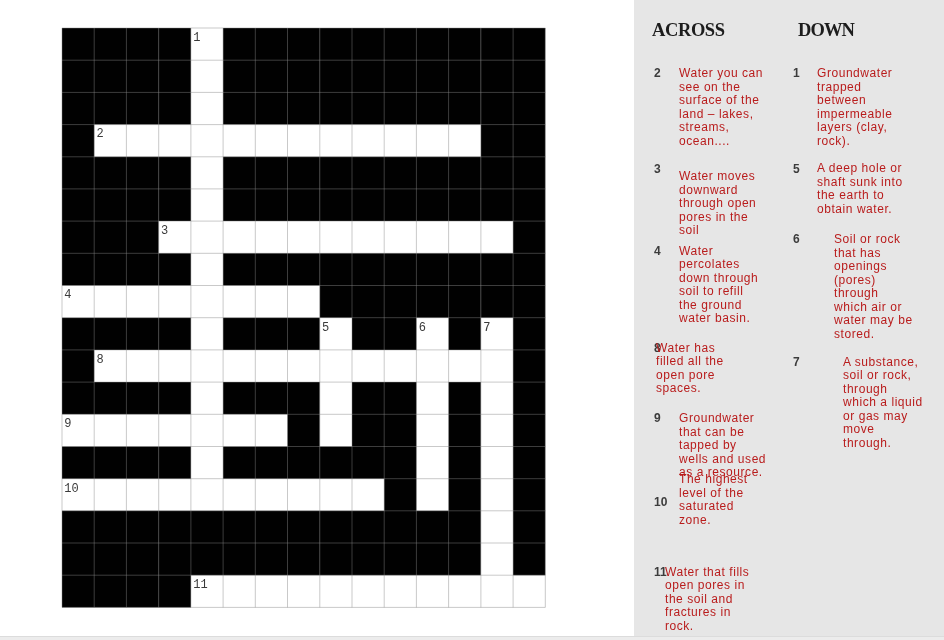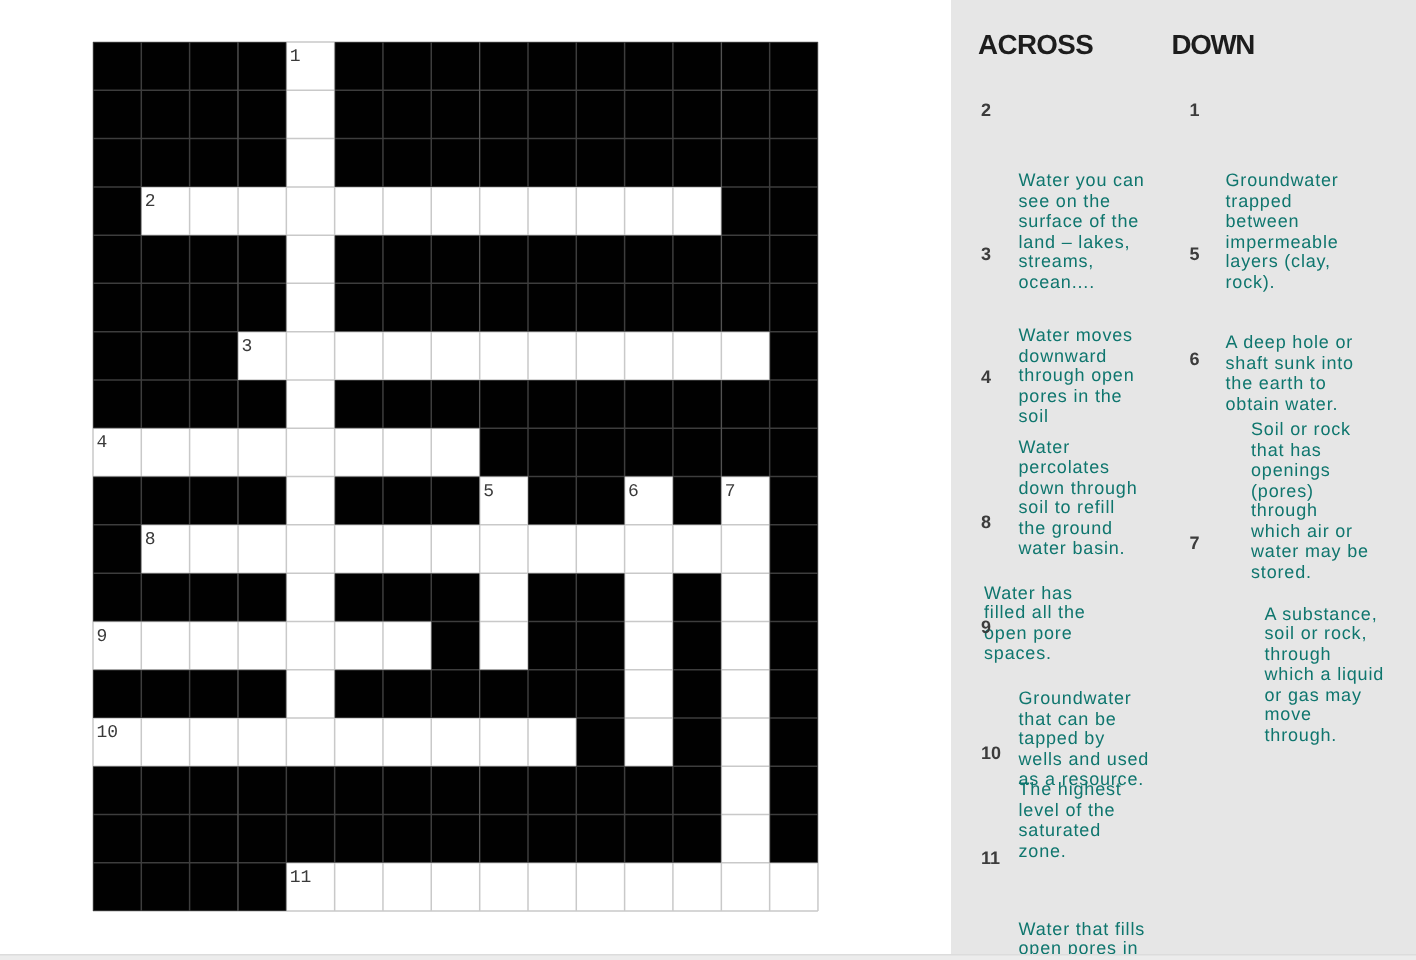--- a/index.html
+++ b/index.html
@@ -1,21 +1,21 @@
 <!DOCTYPE html>
 <html><head>
 <meta charset="utf-8">
 <style>
 html,body { margin:0; padding:0; }
 body { width:944px; height:640px; position:relative; overflow:hidden; background:#ffffff;
   font-family:"Liberation Sans", sans-serif; }
 .panel { position:absolute; left:634px; top:0; width:310px; height:640px; background:#e6e6e6; }
-.hdr { position:absolute; font-weight:bold; font-size:18.5px; color:#1d1d1d; letter-spacing:-0.4px; line-height:1; }
+.hdr { position:absolute; font-weight:bold; font-size:18.5px; color:#1d1d1d; letter-spacing:-0.4px; line-height:1;font-family:Liberation Serif, serif; }
 .num { position:absolute; font-size:12px; font-weight:bold; color:#3c3c3c; line-height:13.5px; }
-.clue { position:absolute; font-size:12px; color:#0f766e; line-height:13.5px; letter-spacing:0.55px;margin-top:47px; }
+.clue { position:absolute; font-size:12px; color:#b91c1c; line-height:13.5px; letter-spacing:0.55px; }
 .bstrip { position:absolute; left:0; top:636px; width:944px; height:4px; background:#ececec; border-top:1px solid #dcdcdc; box-sizing:border-box; }
 </style>
 </head>
 <body>
 
 <svg style="position:absolute;left:0;top:0" width="944" height="640" viewBox="0 0 944 640">
 <rect x="62.0" y="28.0" width="483.3" height="579.4" fill="#ffffff"></rect>
 
 <path d="M62.0 28.0h32.2v32.2h-32.2ZM94.2 28.0h32.2v32.2h-32.2ZM126.4 28.0h32.2v32.2h-32.2ZM158.7 28.0h32.2v32.2h-32.2ZM223.1 28.0h32.2v32.2h-32.2ZM255.3 28.0h32.2v32.2h-32.2ZM287.5 28.0h32.2v32.2h-32.2ZM319.8 28.0h32.2v32.2h-32.2ZM352.0 28.0h32.2v32.2h-32.2ZM384.2 28.0h32.2v32.2h-32.2ZM416.4 28.0h32.2v32.2h-32.2ZM448.6 28.0h32.2v32.2h-32.2ZM480.9 28.0h32.2v32.2h-32.2ZM513.1 28.0h32.2v32.2h-32.2ZM62.0 60.2h32.2v32.2h-32.2ZM94.2 60.2h32.2v32.2h-32.2ZM126.4 60.2h32.2v32.2h-32.2ZM158.7 60.2h32.2v32.2h-32.2ZM223.1 60.2h32.2v32.2h-32.2ZM255.3 60.2h32.2v32.2h-32.2ZM287.5 60.2h32.2v32.2h-32.2ZM319.8 60.2h32.2v32.2h-32.2ZM352.0 60.2h32.2v32.2h-32.2ZM384.2 60.2h32.2v32.2h-32.2ZM416.4 60.2h32.2v32.2h-32.2ZM448.6 60.2h32.2v32.2h-32.2ZM480.9 60.2h32.2v32.2h-32.2ZM513.1 60.2h32.2v32.2h-32.2ZM62.0 92.4h32.2v32.2h-32.2ZM94.2 92.4h32.2v32.2h-32.2ZM126.4 92.4h32.2v32.2h-32.2ZM158.7 92.4h32.2v32.2h-32.2ZM223.1 92.4h32.2v32.2h-32.2ZM255.3 92.4h32.2v32.2h-32.2ZM287.5 92.4h32.2v32.2h-32.2ZM319.8 92.4h32.2v32.2h-32.2ZM352.0 92.4h32.2v32.2h-32.2ZM384.2 92.4h32.2v32.2h-32.2ZM416.4 92.4h32.2v32.2h-32.2ZM448.6 92.4h32.2v32.2h-32.2ZM480.9 92.4h32.2v32.2h-32.2ZM513.1 92.4h32.2v32.2h-32.2ZM62.0 124.6h32.2v32.2h-32.2ZM480.9 124.6h32.2v32.2h-32.2ZM513.1 124.6h32.2v32.2h-32.2ZM62.0 156.8h32.2v32.2h-32.2ZM94.2 156.8h32.2v32.2h-32.2ZM126.4 156.8h32.2v32.2h-32.2ZM158.7 156.8h32.2v32.2h-32.2ZM223.1 156.8h32.2v32.2h-32.2ZM255.3 156.8h32.2v32.2h-32.2ZM287.5 156.8h32.2v32.2h-32.2ZM319.8 156.8h32.2v32.2h-32.2ZM352.0 156.8h32.2v32.2h-32.2ZM384.2 156.8h32.2v32.2h-32.2ZM416.4 156.8h32.2v32.2h-32.2ZM448.6 156.8h32.2v32.2h-32.2ZM480.9 156.8h32.2v32.2h-32.2ZM513.1 156.8h32.2v32.2h-32.2ZM62.0 188.9h32.2v32.2h-32.2ZM94.2 188.9h32.2v32.2h-32.2ZM126.4 188.9h32.2v32.2h-32.2ZM158.7 188.9h32.2v32.2h-32.2ZM223.1 188.9h32.2v32.2h-32.2ZM255.3 188.9h32.2v32.2h-32.2ZM287.5 188.9h32.2v32.2h-32.2ZM319.8 188.9h32.2v32.2h-32.2ZM352.0 188.9h32.2v32.2h-32.2ZM384.2 188.9h32.2v32.2h-32.2ZM416.4 188.9h32.2v32.2h-32.2ZM448.6 188.9h32.2v32.2h-32.2ZM480.9 188.9h32.2v32.2h-32.2ZM513.1 188.9h32.2v32.2h-32.2ZM62.0 221.1h32.2v32.2h-32.2ZM94.2 221.1h32.2v32.2h-32.2ZM126.4 221.1h32.2v32.2h-32.2ZM513.1 221.1h32.2v32.2h-32.2ZM62.0 253.3h32.2v32.2h-32.2ZM94.2 253.3h32.2v32.2h-32.2ZM126.4 253.3h32.2v32.2h-32.2ZM158.7 253.3h32.2v32.2h-32.2ZM223.1 253.3h32.2v32.2h-32.2ZM255.3 253.3h32.2v32.2h-32.2ZM287.5 253.3h32.2v32.2h-32.2ZM319.8 253.3h32.2v32.2h-32.2ZM352.0 253.3h32.2v32.2h-32.2ZM384.2 253.3h32.2v32.2h-32.2ZM416.4 253.3h32.2v32.2h-32.2ZM448.6 253.3h32.2v32.2h-32.2ZM480.9 253.3h32.2v32.2h-32.2ZM513.1 253.3h32.2v32.2h-32.2ZM319.8 285.5h32.2v32.2h-32.2ZM352.0 285.5h32.2v32.2h-32.2ZM384.2 285.5h32.2v32.2h-32.2ZM416.4 285.5h32.2v32.2h-32.2ZM448.6 285.5h32.2v32.2h-32.2ZM480.9 285.5h32.2v32.2h-32.2ZM513.1 285.5h32.2v32.2h-32.2ZM62.0 317.7h32.2v32.2h-32.2ZM94.2 317.7h32.2v32.2h-32.2ZM126.4 317.7h32.2v32.2h-32.2ZM158.7 317.7h32.2v32.2h-32.2ZM223.1 317.7h32.2v32.2h-32.2ZM255.3 317.7h32.2v32.2h-32.2ZM287.5 317.7h32.2v32.2h-32.2ZM352.0 317.7h32.2v32.2h-32.2ZM384.2 317.7h32.2v32.2h-32.2ZM448.6 317.7h32.2v32.2h-32.2ZM513.1 317.7h32.2v32.2h-32.2ZM62.0 349.9h32.2v32.2h-32.2ZM513.1 349.9h32.2v32.2h-32.2ZM62.0 382.1h32.2v32.2h-32.2ZM94.2 382.1h32.2v32.2h-32.2ZM126.4 382.1h32.2v32.2h-32.2ZM158.7 382.1h32.2v32.2h-32.2ZM223.1 382.1h32.2v32.2h-32.2ZM255.3 382.1h32.2v32.2h-32.2ZM287.5 382.1h32.2v32.2h-32.2ZM352.0 382.1h32.2v32.2h-32.2ZM384.2 382.1h32.2v32.2h-32.2ZM448.6 382.1h32.2v32.2h-32.2ZM513.1 382.1h32.2v32.2h-32.2ZM287.5 414.3h32.2v32.2h-32.2ZM352.0 414.3h32.2v32.2h-32.2ZM384.2 414.3h32.2v32.2h-32.2ZM448.6 414.3h32.2v32.2h-32.2ZM513.1 414.3h32.2v32.2h-32.2ZM62.0 446.5h32.2v32.2h-32.2ZM94.2 446.5h32.2v32.2h-32.2ZM126.4 446.5h32.2v32.2h-32.2ZM158.7 446.5h32.2v32.2h-32.2ZM223.1 446.5h32.2v32.2h-32.2ZM255.3 446.5h32.2v32.2h-32.2ZM287.5 446.5h32.2v32.2h-32.2ZM319.8 446.5h32.2v32.2h-32.2ZM352.0 446.5h32.2v32.2h-32.2ZM384.2 446.5h32.2v32.2h-32.2ZM448.6 446.5h32.2v32.2h-32.2ZM513.1 446.5h32.2v32.2h-32.2ZM384.2 478.7h32.2v32.2h-32.2ZM448.6 478.7h32.2v32.2h-32.2ZM513.1 478.7h32.2v32.2h-32.2ZM62.0 510.8h32.2v32.2h-32.2ZM94.2 510.8h32.2v32.2h-32.2ZM126.4 510.8h32.2v32.2h-32.2ZM158.7 510.8h32.2v32.2h-32.2ZM190.9 510.8h32.2v32.2h-32.2ZM223.1 510.8h32.2v32.2h-32.2ZM255.3 510.8h32.2v32.2h-32.2ZM287.5 510.8h32.2v32.2h-32.2ZM319.8 510.8h32.2v32.2h-32.2ZM352.0 510.8h32.2v32.2h-32.2ZM384.2 510.8h32.2v32.2h-32.2ZM416.4 510.8h32.2v32.2h-32.2ZM448.6 510.8h32.2v32.2h-32.2ZM513.1 510.8h32.2v32.2h-32.2ZM62.0 543.0h32.2v32.2h-32.2ZM94.2 543.0h32.2v32.2h-32.2ZM126.4 543.0h32.2v32.2h-32.2ZM158.7 543.0h32.2v32.2h-32.2ZM190.9 543.0h32.2v32.2h-32.2ZM223.1 543.0h32.2v32.2h-32.2ZM255.3 543.0h32.2v32.2h-32.2ZM287.5 543.0h32.2v32.2h-32.2ZM319.8 543.0h32.2v32.2h-32.2ZM352.0 543.0h32.2v32.2h-32.2ZM384.2 543.0h32.2v32.2h-32.2ZM416.4 543.0h32.2v32.2h-32.2ZM448.6 543.0h32.2v32.2h-32.2ZM513.1 543.0h32.2v32.2h-32.2ZM62.0 575.2h32.2v32.2h-32.2ZM94.2 575.2h32.2v32.2h-32.2ZM126.4 575.2h32.2v32.2h-32.2ZM158.7 575.2h32.2v32.2h-32.2Z" fill="#010101"></path>
 <path d="M62.0 28.0V607.4M94.2 28.0V607.4M126.4 28.0V607.4M158.7 28.0V607.4M190.9 28.0V607.4M223.1 28.0V607.4M255.3 28.0V607.4M287.5 28.0V607.4M319.8 28.0V607.4M352.0 28.0V607.4M384.2 28.0V607.4M416.4 28.0V607.4M448.6 28.0V607.4M480.9 28.0V607.4M513.1 28.0V607.4M545.3 28.0V607.4M62.0 28.0H545.3M62.0 60.2H545.3M62.0 92.4H545.3M62.0 124.6H545.3M62.0 156.8H545.3M62.0 188.9H545.3M62.0 221.1H545.3M62.0 253.3H545.3M62.0 285.5H545.3M62.0 317.7H545.3M62.0 349.9H545.3M62.0 382.1H545.3M62.0 414.3H545.3M62.0 446.5H545.3M62.0 478.7H545.3M62.0 510.8H545.3M62.0 543.0H545.3M62.0 575.2H545.3M62.0 607.4H545.3" stroke="#888888" stroke-opacity="0.45" stroke-width="1" fill="none"></path>
@@ -32,48 +32,48 @@
 <text x="64.3" y="427.1">9</text>
 <text x="64.3" y="491.5">10</text>
 <text x="193.2" y="588.0">11</text>
 </g>
 </svg>
 
 <div class="panel"></div>
 
 <div class="hdr" style="left:652px;top:21px">ACROSS</div>
 
-<div class="hdr" style="left:781px;top:21px;letter-spacing:-0.9px">DOWN</div>
+<div class="hdr" style="left:798px;top:21px;letter-spacing:-0.9px">DOWN</div>
 
 <div class="num" style="left:654px;top:67.1px">2</div>
 <div class="clue" style="left:679px;top:67.1px">Water you can<br>see on the<br>surface of the<br>land – lakes,<br>streams,<br>ocean....</div>
 
 <div class="num" style="left:654px;top:163.1px">3</div>
 <div class="clue" style="left:679px;top:170px">Water moves<br>downward<br>through open<br>pores in the<br>soil</div>
 
 <div class="num" style="left:654px;top:244.5px">4</div>
 <div class="clue" style="left:679px;top:244.5px">Water<br>percolates<br>down through<br>soil to refill<br>the ground<br>water basin.</div>
 
 <div class="num" style="left:654px;top:341.6px">8</div>
 <div class="clue" style="left:656px;top:341.6px">Water has<br>filled all the<br>open pore<br>spaces.</div>
 
 <div class="num" style="left:654px;top:412.1px">9</div>
 <div class="clue" style="left:679px;top:412.1px">Groundwater<br>that can be<br>tapped by<br>wells and used<br>as a resource.</div>
 
 <div class="num" style="left:654px;top:495.6px">10</div>
 <div class="clue" style="left:679px;top:473px">The highest<br>level of the<br>saturated<br>zone.</div>
 
 <div class="num" style="left:654px;top:565.6px">11</div>
-<div class="clue" style="left:679px;top:565.6px">Water that fills<br>open pores in<br>the soil and<br>fractures in<br>rock.</div>
+<div class="clue" style="left:665px;top:565.6px">Water that fills<br>open pores in<br>the soil and<br>fractures in<br>rock.</div>
 
 <div class="num" style="left:793px;top:67.1px">1</div>
 <div class="clue" style="left:817px;top:67.1px">Groundwater<br>trapped<br>between<br>impermeable<br>layers (clay,<br>rock).</div>
 
 <div class="num" style="left:793px;top:163.1px">5</div>
-<div class="clue" style="left:817px;top:175px">A deep hole or<br>shaft sunk into<br>the earth to<br>obtain water.</div>
+<div class="clue" style="left:817px;top:162px">A deep hole or<br>shaft sunk into<br>the earth to<br>obtain water.</div>
 
 <div class="num" style="left:793px;top:233.1px">6</div>
 <div class="clue" style="left:834px;top:233.1px">Soil or rock<br>that has<br>openings<br>(pores)<br>through<br>which air or<br>water may be<br>stored.</div>
 
 <div class="num" style="left:793px;top:355.6px">7</div>
 <div class="clue" style="left:843px;top:355.6px">A substance,<br>soil or rock,<br>through<br>which a liquid<br>or gas may<br>move<br>through.</div>
 
 <div class="bstrip"></div>
 
 </body></html>

